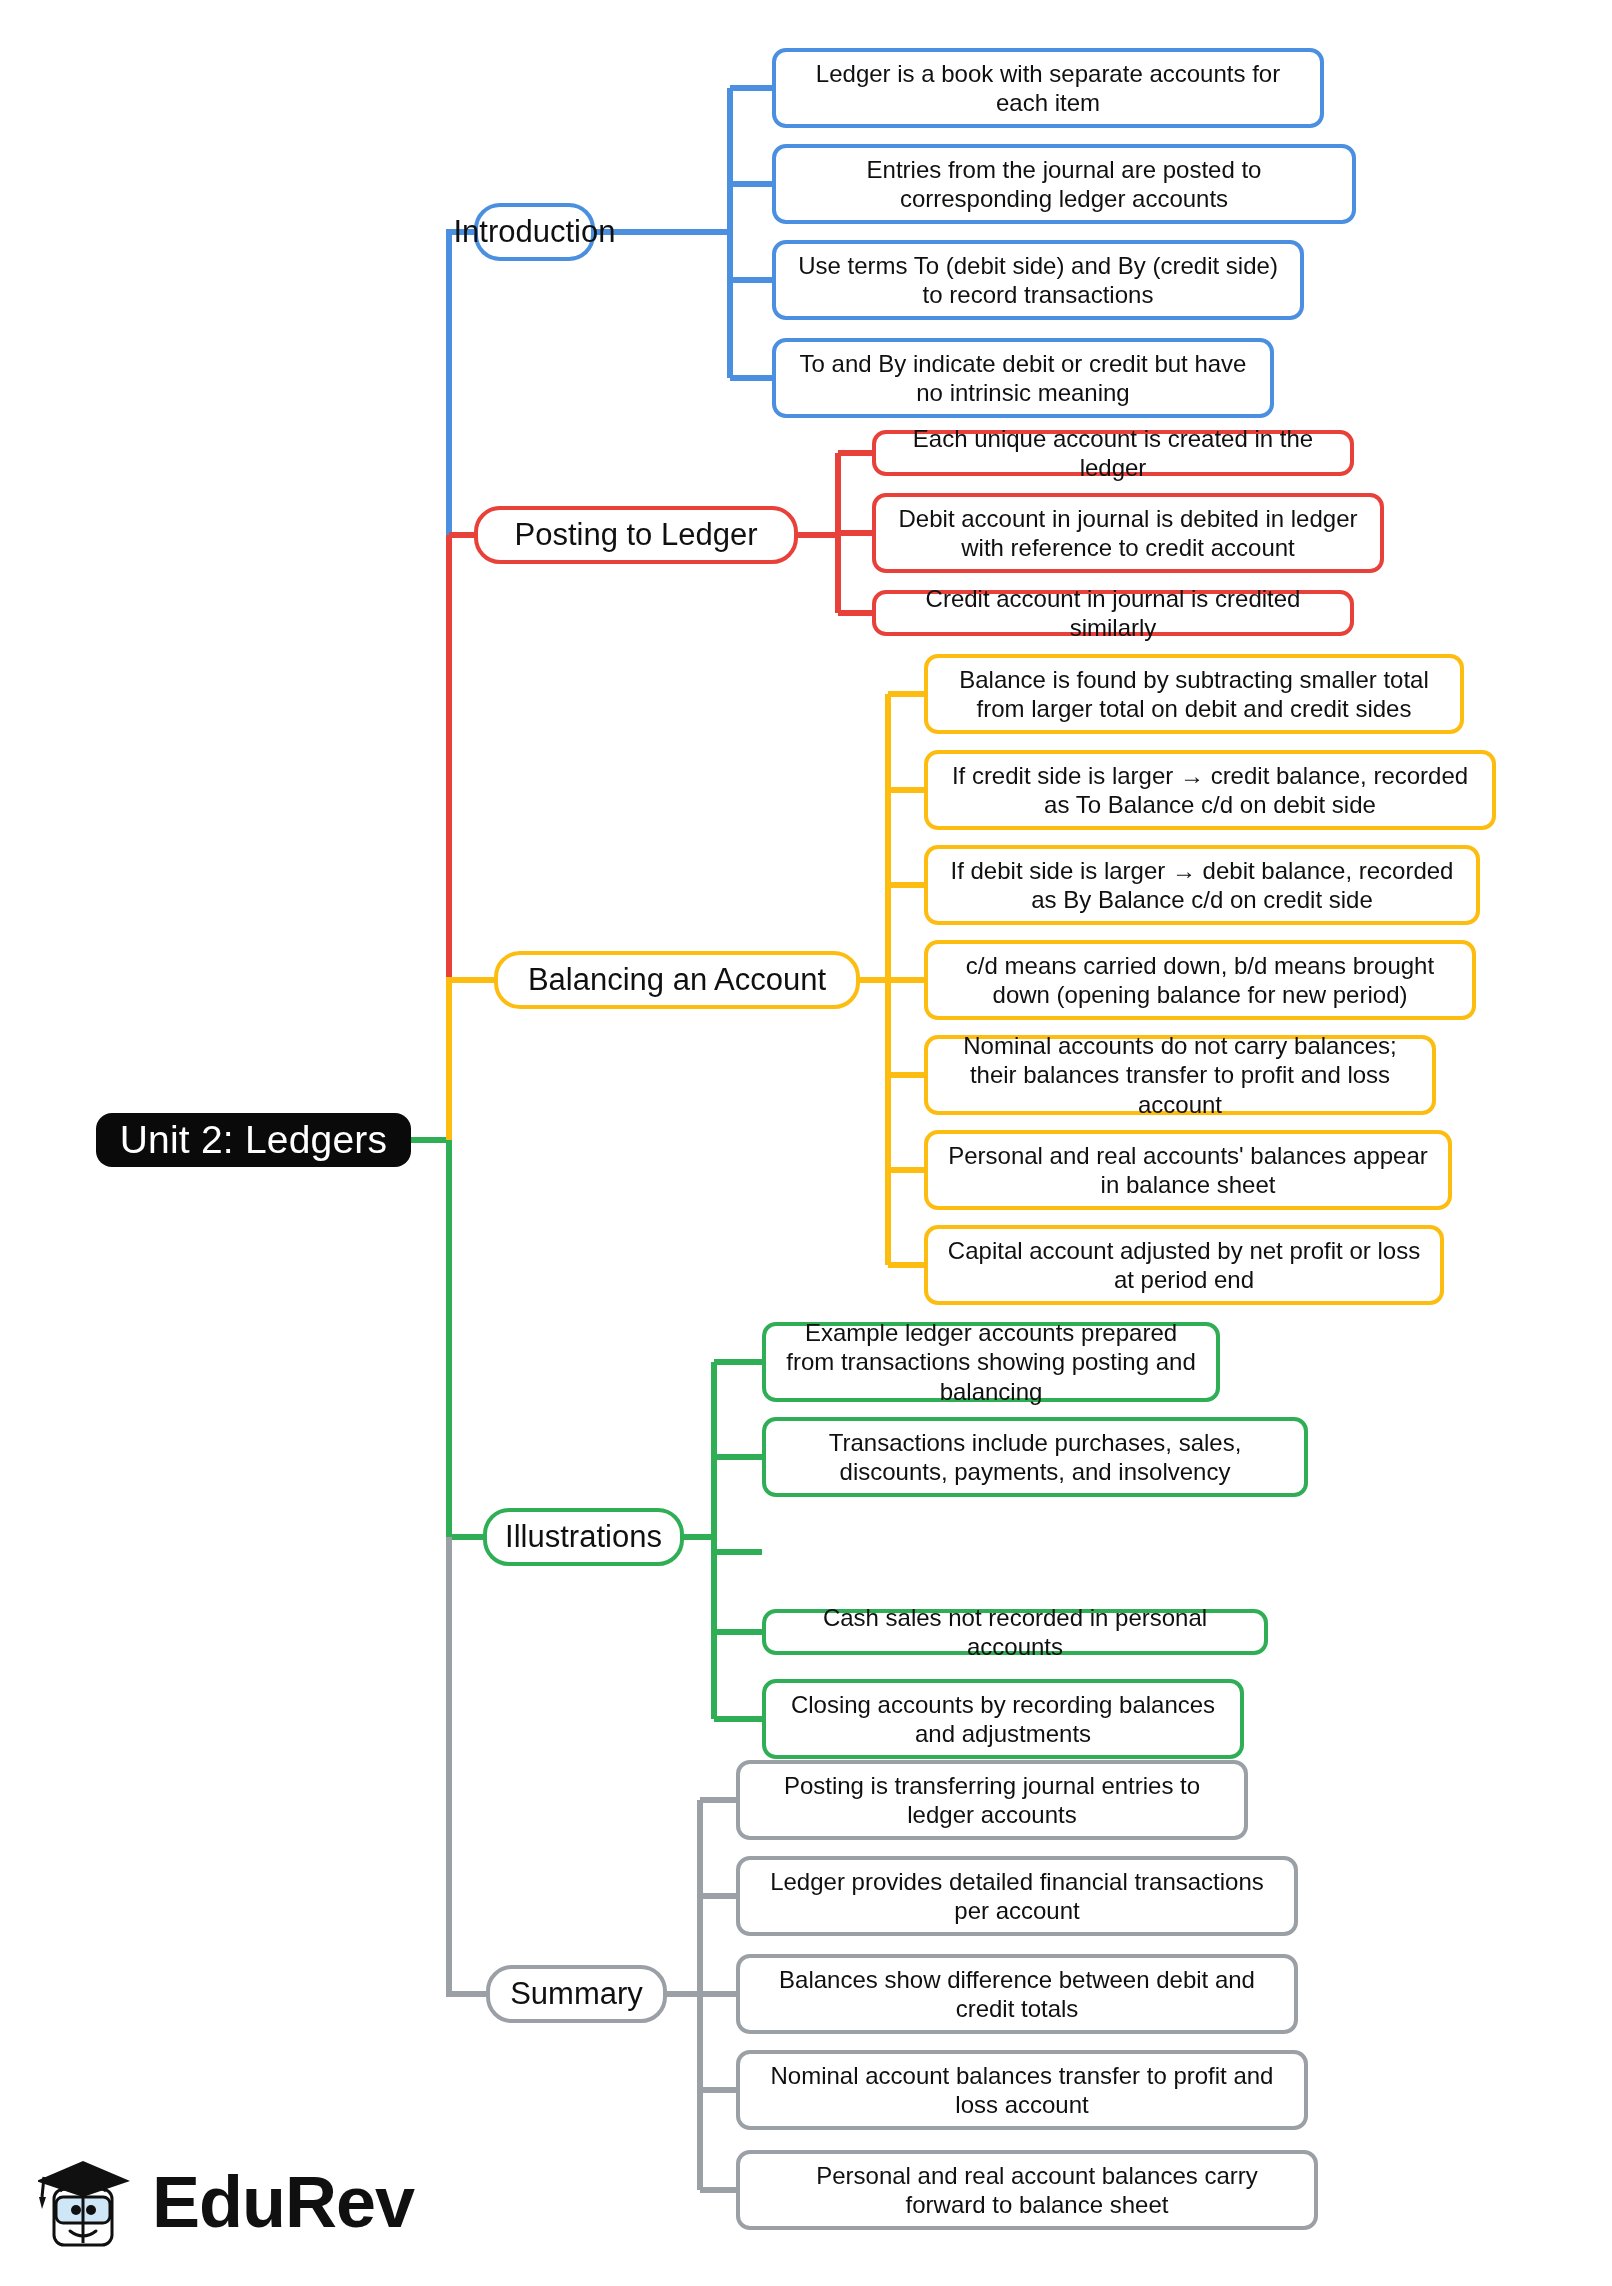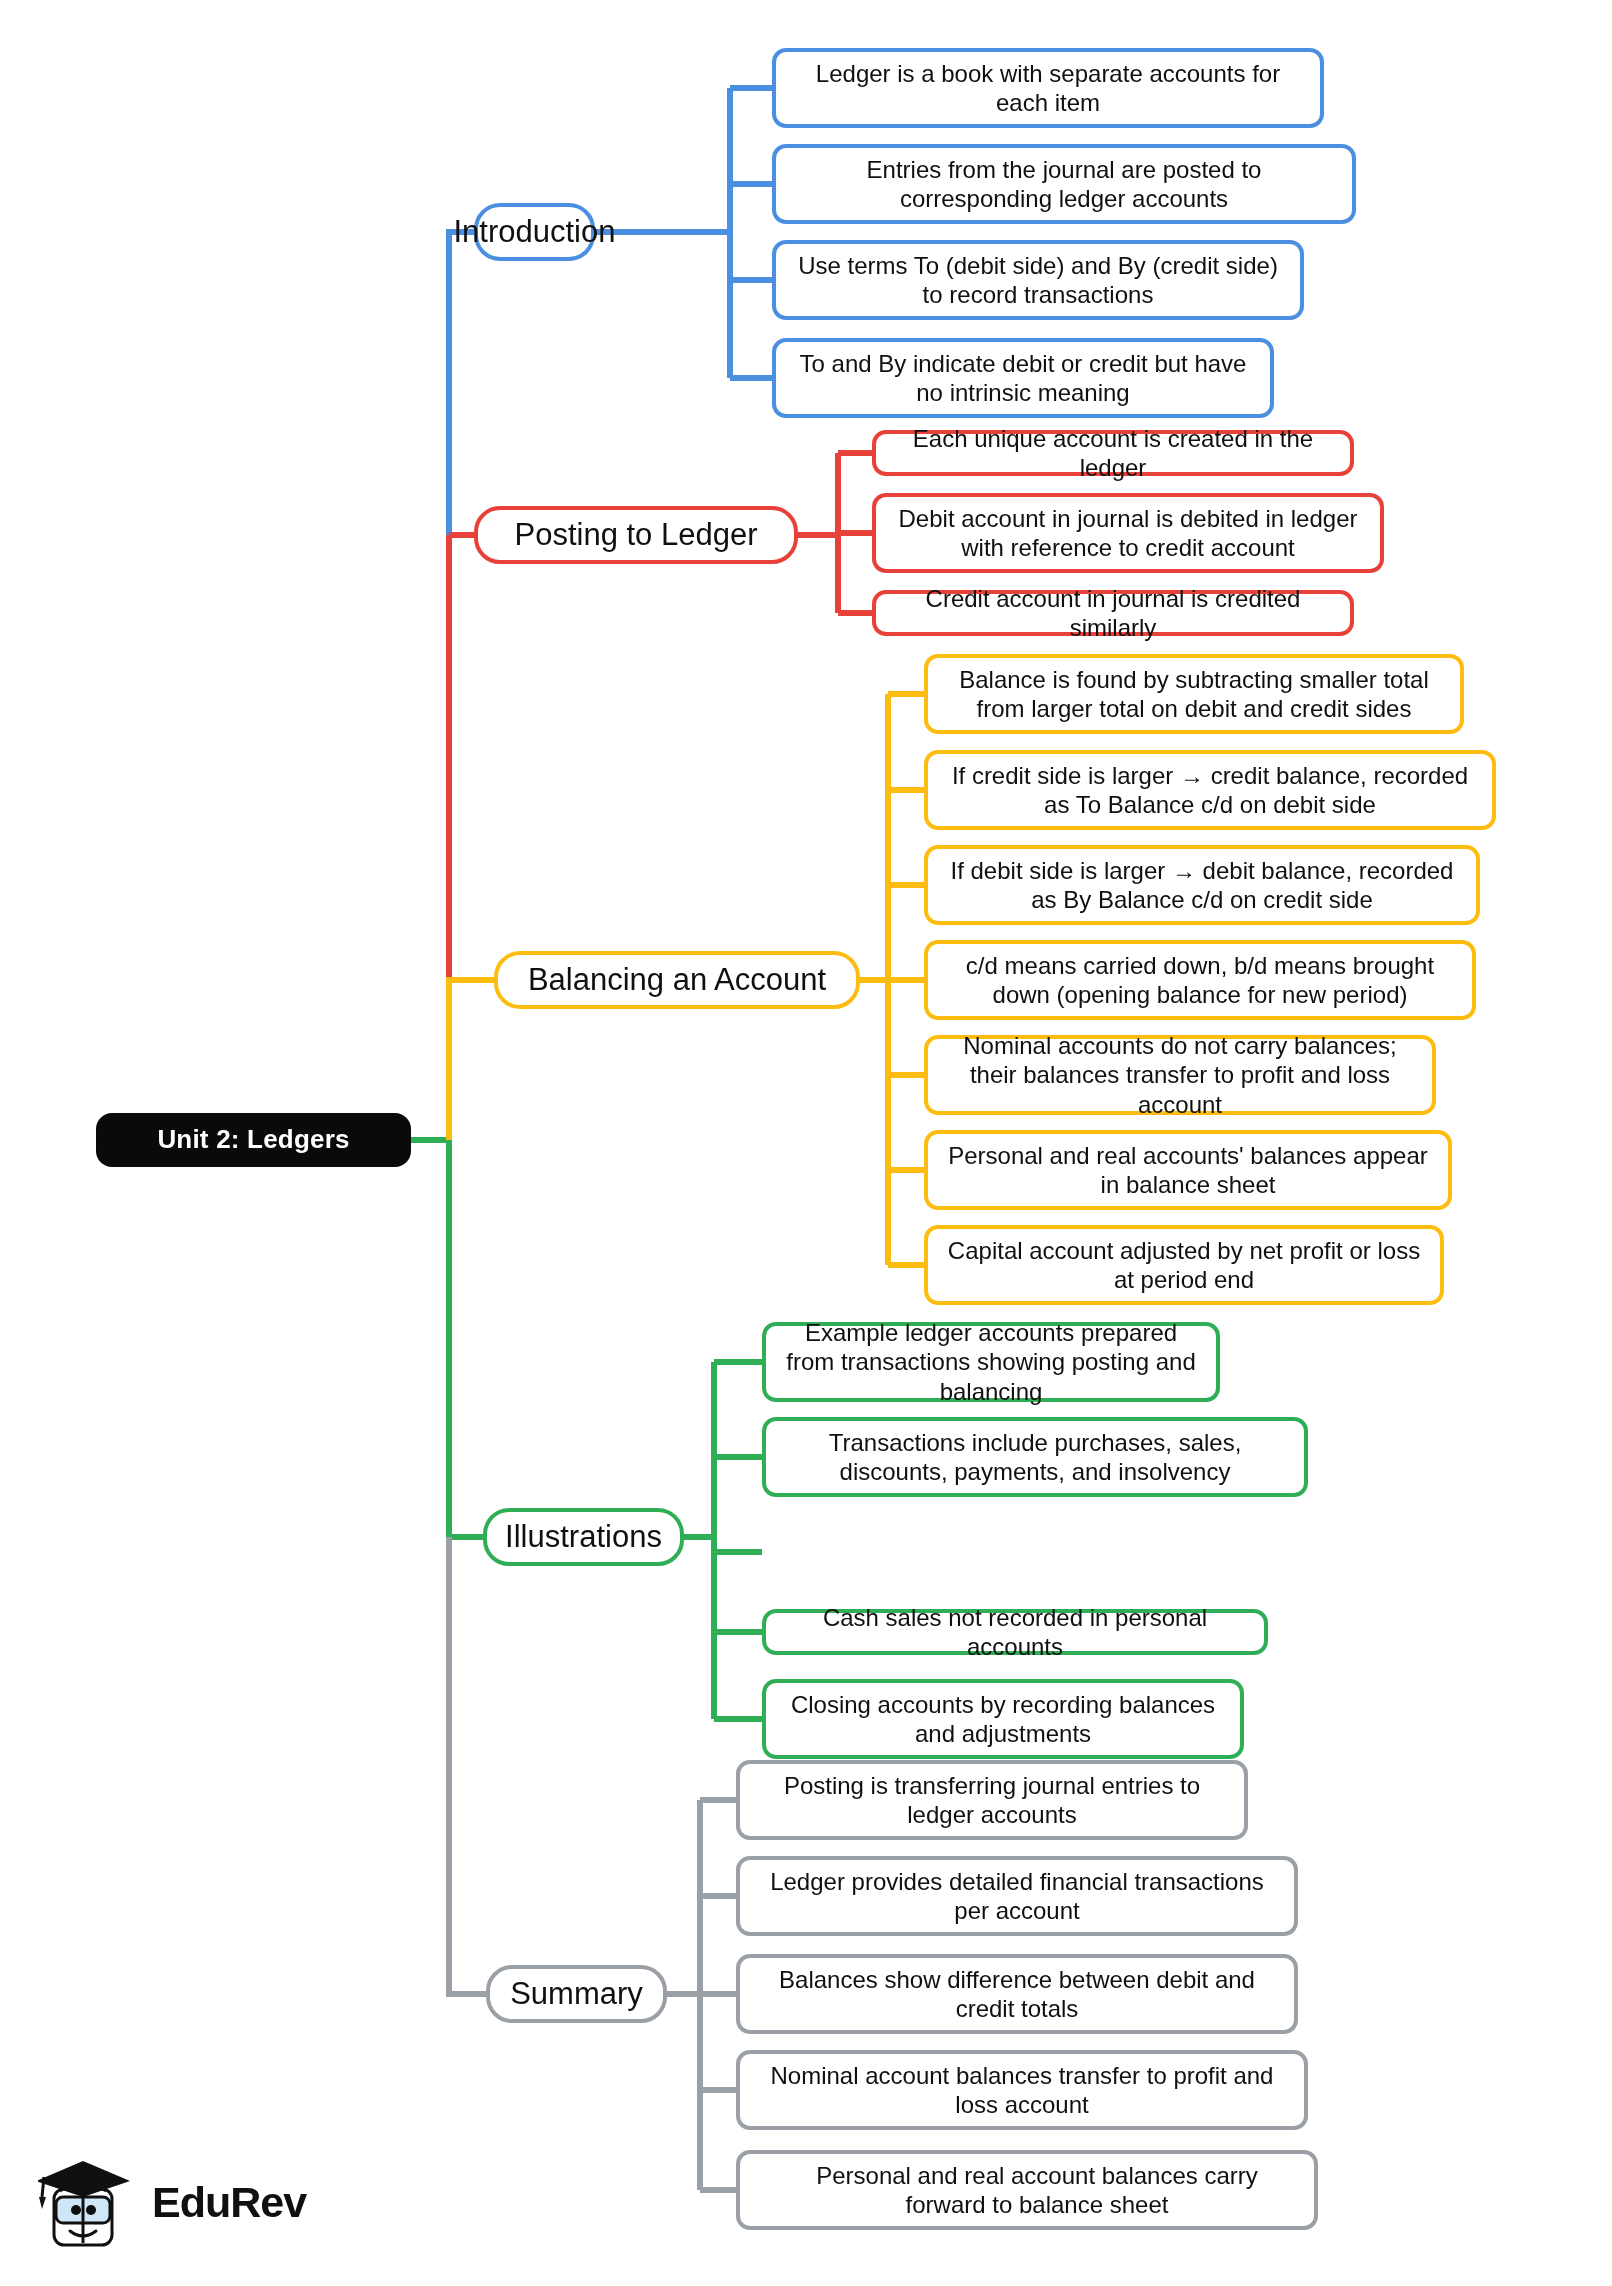--- a/index.html
+++ b/index.html
@@ -32,22 +32,22 @@
     border-style: solid;
     line-height: 1.22;
     color: #101010;
   }
   
   .root {
     background: #0a0a0a;
     color: #ffffff;
     border: none;
     border-radius: 16px;
-    font-size: 26px;
-    font-weight: bold;
+    font-size: 39px;
+    font-weight: normal;
     letter-spacing: .2px;
     padding: 0 22px;
   }
   
   .branch {
     border-width: 4px;
     border-radius: 26px;
     font-size: 31px;
     padding: 15px 18px;
     white-space: nowrap;
@@ -72,21 +72,21 @@
     left: 38px;
     top: 2142px;
     width: 290px;
     height: 120px;
     display: flex;
     align-items: center;
     gap: 14px;
   }
   #logo .mark { width: 100px; height: 110px; flex: 0 0 auto; }
   #logo .wordmark {
-    font-size: 43px;
+    font-size: 72px;
     font-weight: bold;
     color: #101010;
     letter-spacing: -1px;
     line-height: 1;
   }
 </style>
 </head>
 <body>
 
 <div id="canvas">

